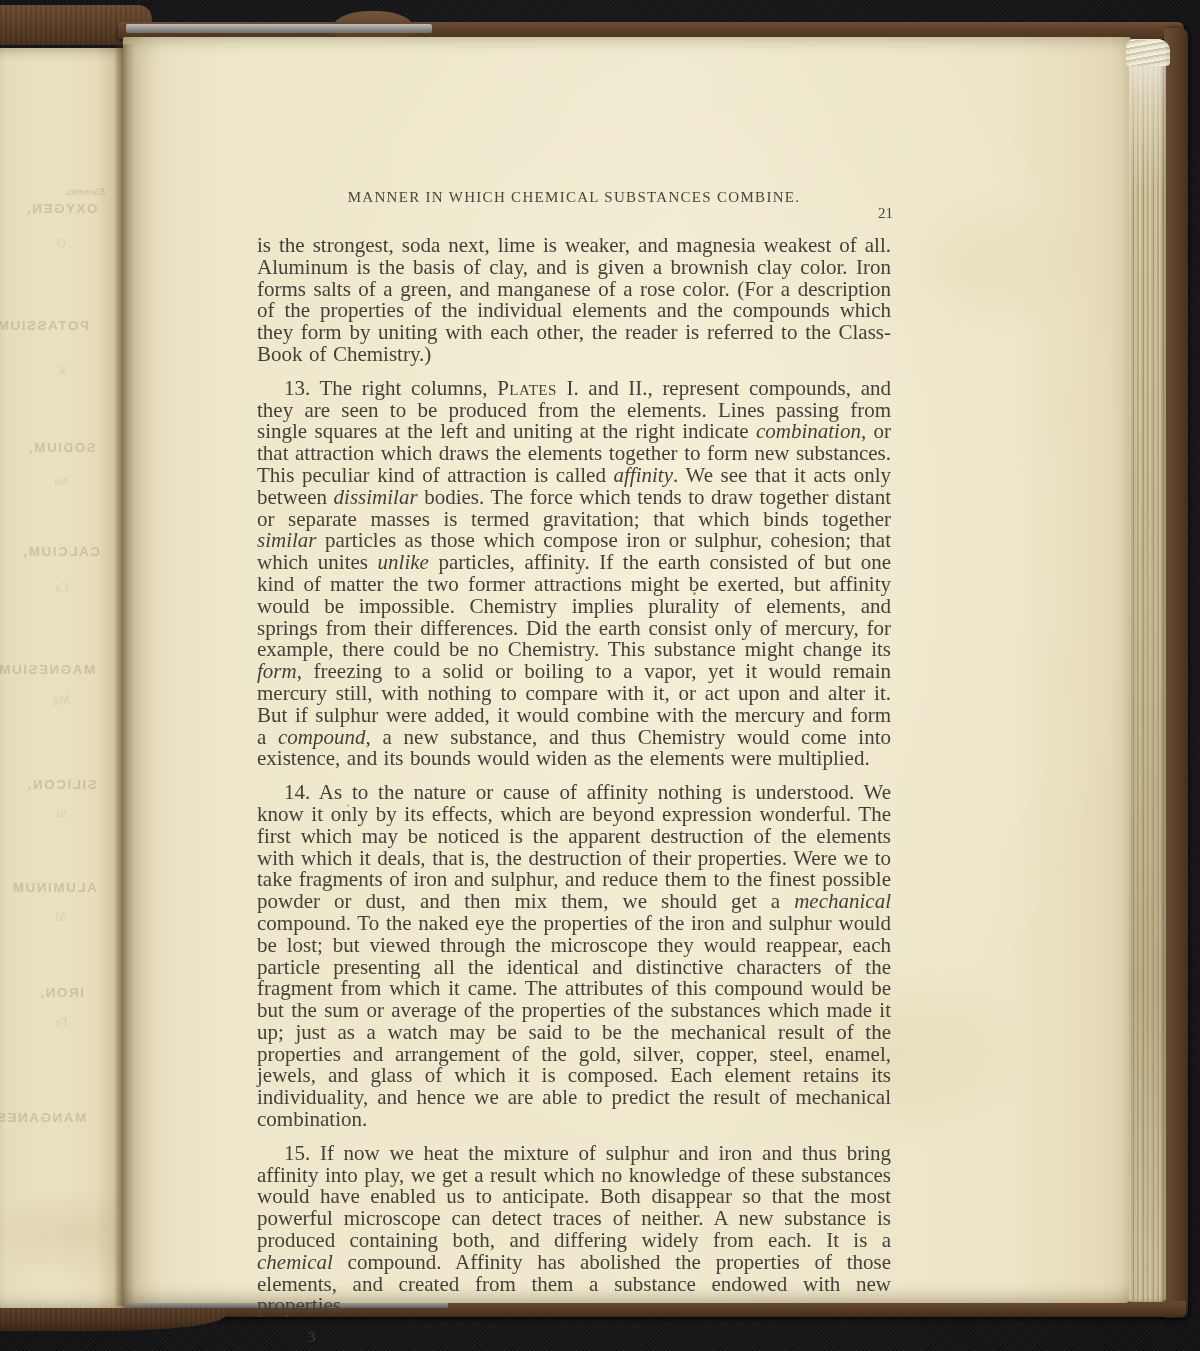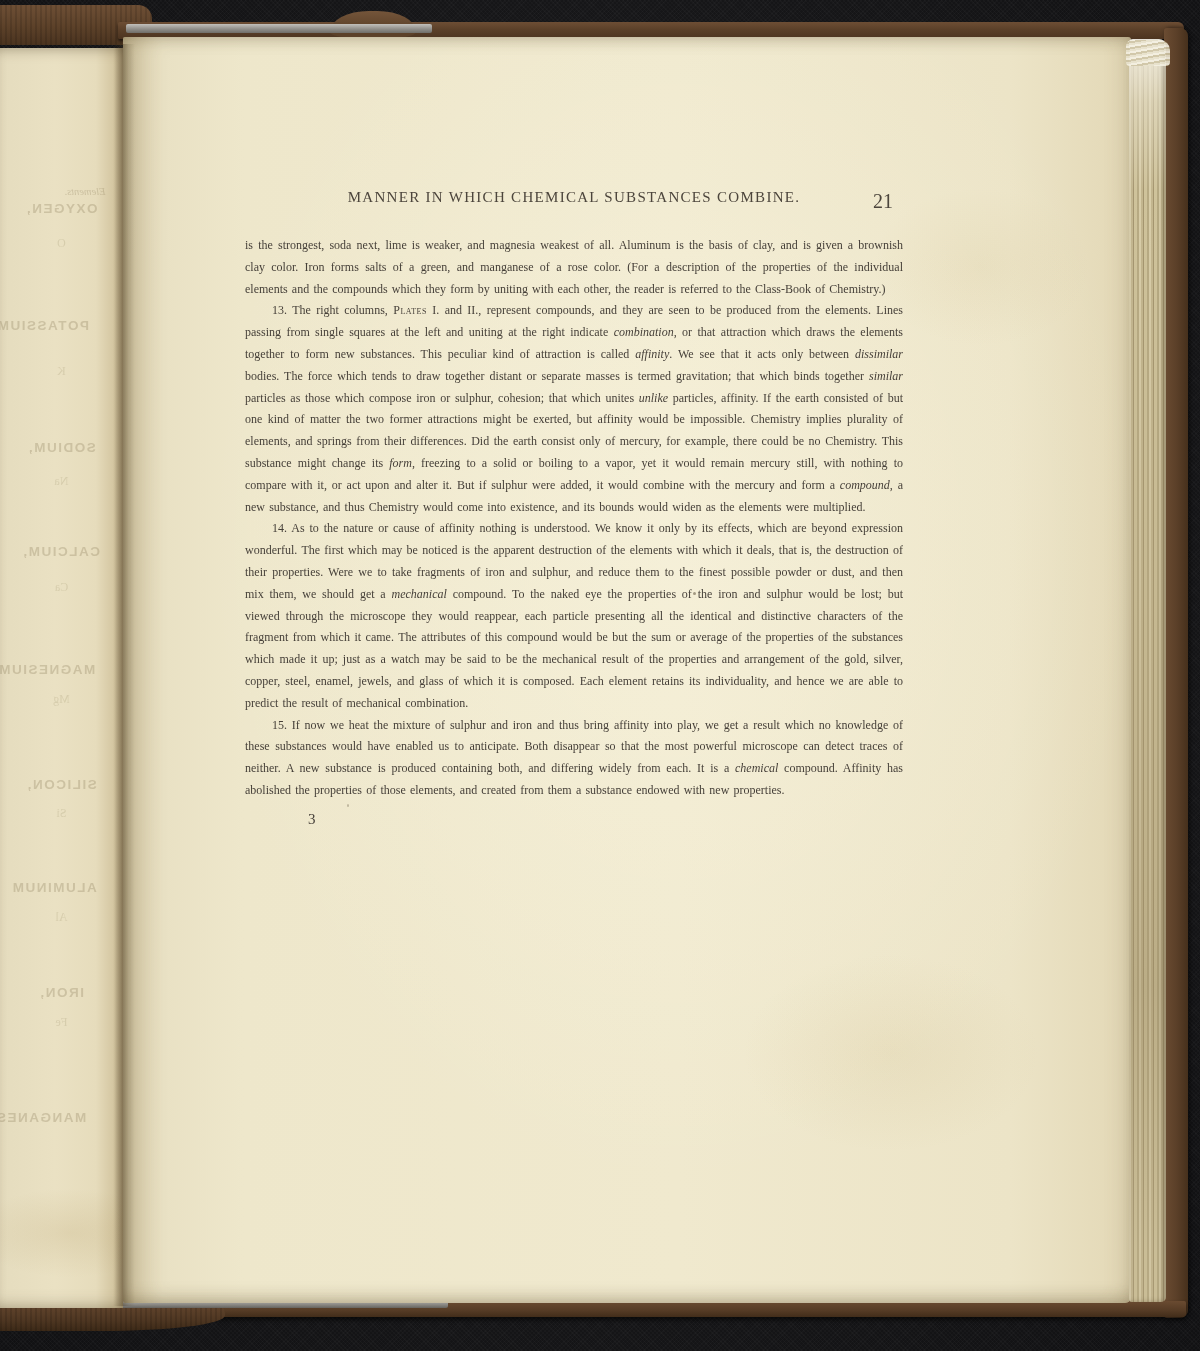--- a/index.html
+++ b/index.html
@@ -122,25 +122,25 @@
     position:absolute;left:122px;top:0;width:658px;
     padding-top:152px;
     color:#443e37;
   }
   .running-head{
     position:relative;height:20px;
     font-size:15px;letter-spacing:1.3px;text-align:center;
     color:#4c453c;
   }
   .rh-page{
-    position:absolute;right:10px;top:1px;letter-spacing:0;font-size:20px;
+    position:absolute;right:10px;top:16px;letter-spacing:0;font-size:15px;
   }
   .body-para{
-    margin:0;text-align:justify;
-    font-size:12px;line-height:21.8px;word-spacing:1.2px;
+    margin:12px;text-align:justify;
+    font-size:21px;line-height:21.8px;word-spacing:1.2px;
     color:#453f38;
   }
   .body-para.first{margin-top:26px;}
   .body-para.indent{text-indent:27px;}
   .section-heading{
     margin:42px 0 17px 0;text-align:center;
     font-size:14.5px;letter-spacing:1.1px;color:#4c453c;
   }
   .it{font-style:italic;}
   .sc{font-variant:small-caps;letter-spacing:0.5px;}

